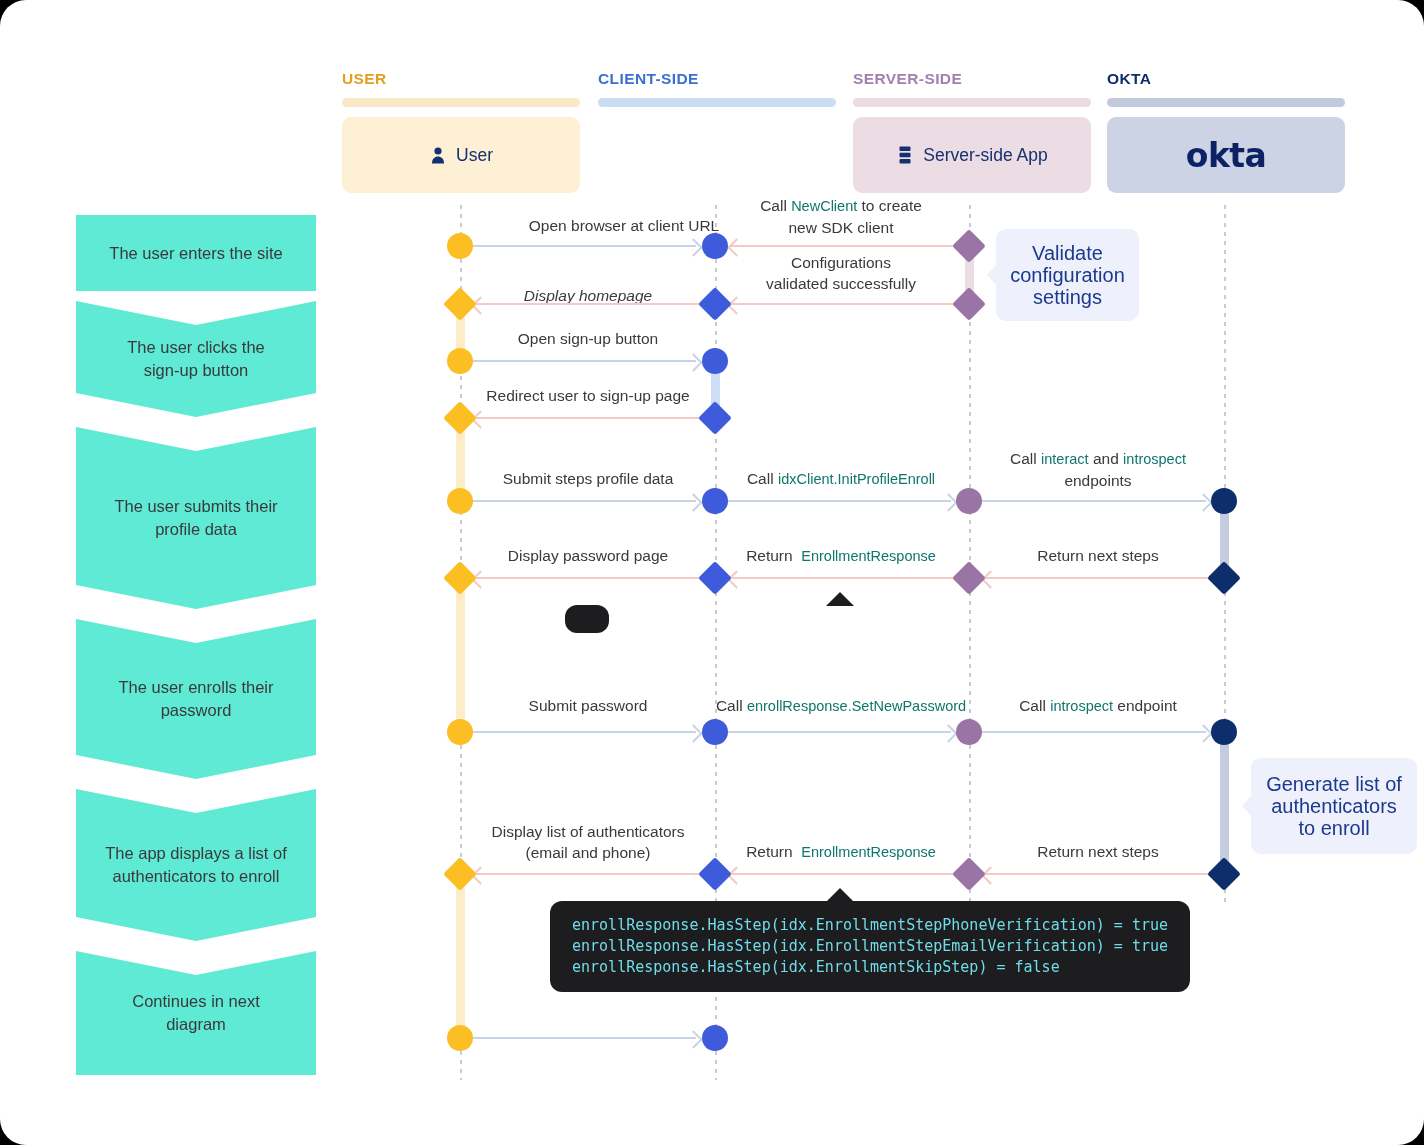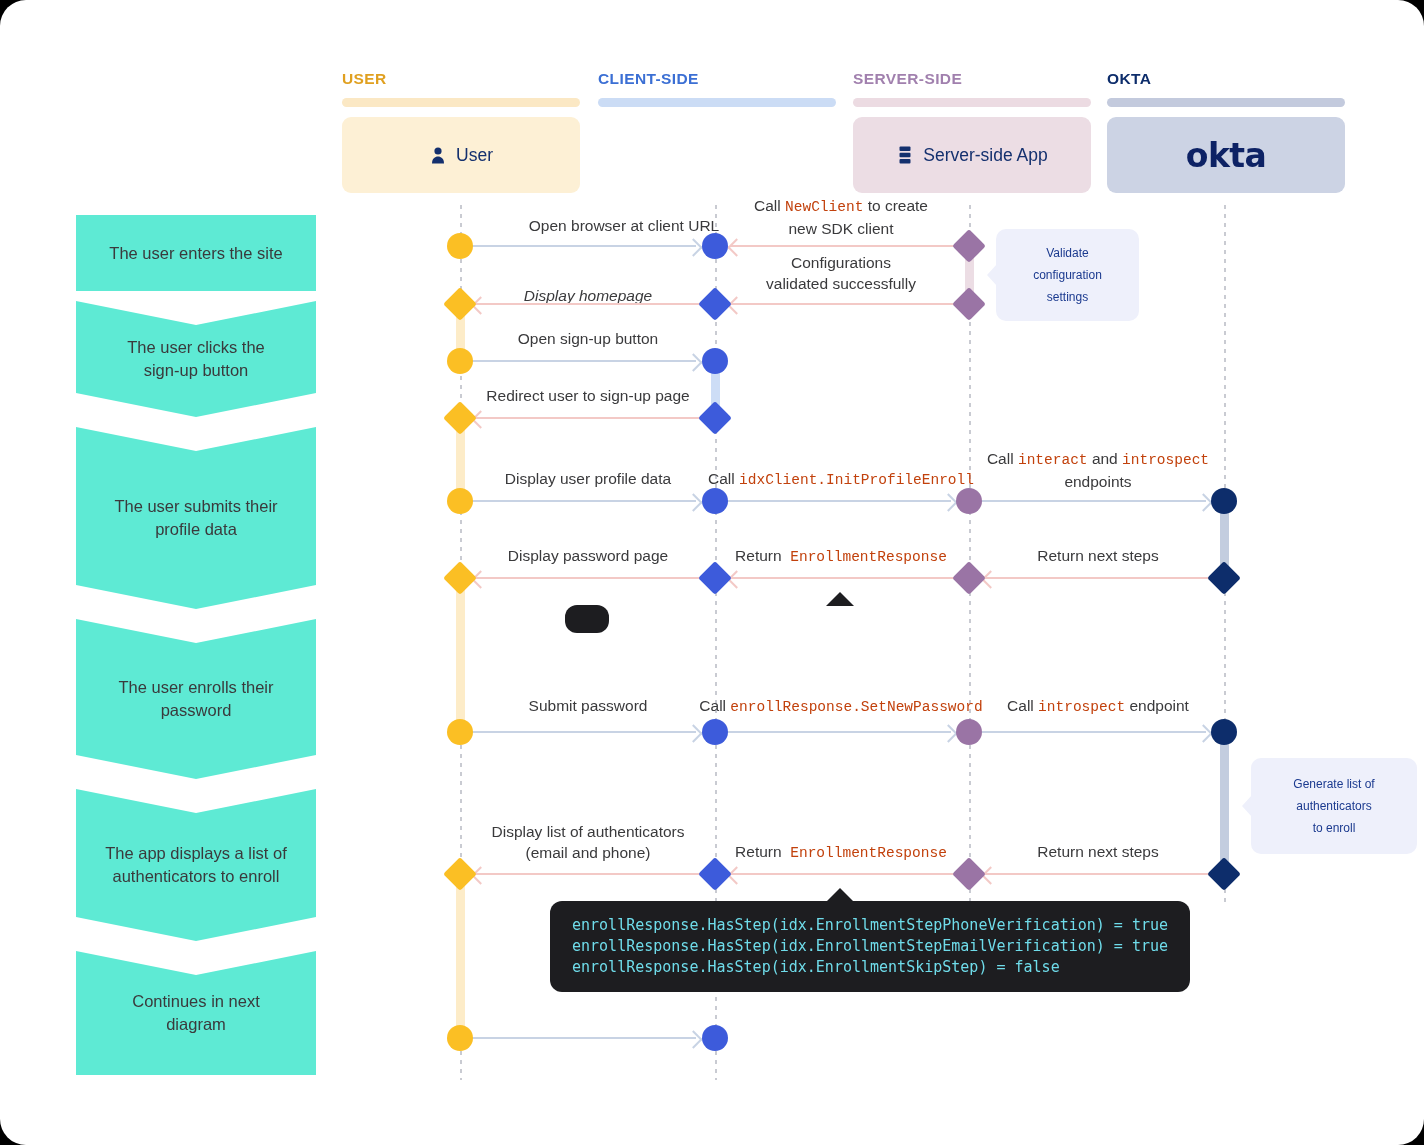--- a/index.html
+++ b/index.html
@@ -131,32 +131,32 @@
   .msg {
     position: absolute;
     font-size: 15.5px;
     line-height: 21px;
     color: #3a3a3c;
     text-align: center;
     transform: translateX(-50%);
     white-space: nowrap;
   }
   .msg .code {
-    font-family: Liberation Mono, monospace;
-    color: #c2410c;
+    font-family: Liberation Sans, sans-serif;
+    color: #0f766e;
     font-size: 14.5px;
   }
 
   
   .note {
     position: absolute;
     background: #eef0fb;
     border-radius: 10px;
     color: #1b3a8f;
-    font-size: 12px;
+    font-size: 20px;
     line-height: 22px;
     text-align: center;
     display: flex;
     align-items: center;
     justify-content: center;
     box-sizing: border-box;
     padding: 10px 14px;
   }
   .note::before {
     content: "";
@@ -311,21 +311,21 @@
 
   <div class="msg" style="left:588px; top:385px;">Redirect user to sign-up page</div>
   <div class="arrow-line" style="left:474px; top:417px; width:228px; background:#f3c9c6;"></div>
   <div class="arrow-head left" style="left:474px; top:413px; border-color:#f3c9c6;"></div>
 
   <div class="node circle" style="left:460px; top:361px; background:#fbbf24;"></div>
   <div class="node circle" style="left:715px; top:361px; background:#3d5bdb;"></div>
   <div class="node diamond" style="left:460px; top:418px; background:#fbbf24;"></div>
   <div class="node diamond" style="left:715px; top:418px; background:#3d5bdb;"></div>
 
-  <div class="msg" style="left:588px; top:468px;">Display user profile data</div>
+  <div class="msg" style="left:588px; top:468px;">Submit steps profile data</div>
   <div class="arrow-line" style="left:472px; top:500px; width:224px; background:#c8d3e4;"></div>
   <div class="arrow-head right" style="left:687px; top:496px; border-color:#c8d3e4;"></div>
 
   <div class="msg" style="left:841px; top:468px;">
     <span>Call <span class="code">idxClient.InitProfileEnroll</span></span>
   </div>
   <div class="arrow-line" style="left:727px; top:500px; width:224px; background:#c8d3e4;"></div>
   <div class="arrow-head right" style="left:942px; top:496px; border-color:#c8d3e4;"></div>
 
   <div class="msg" style="left:1098px; top:448px;">

